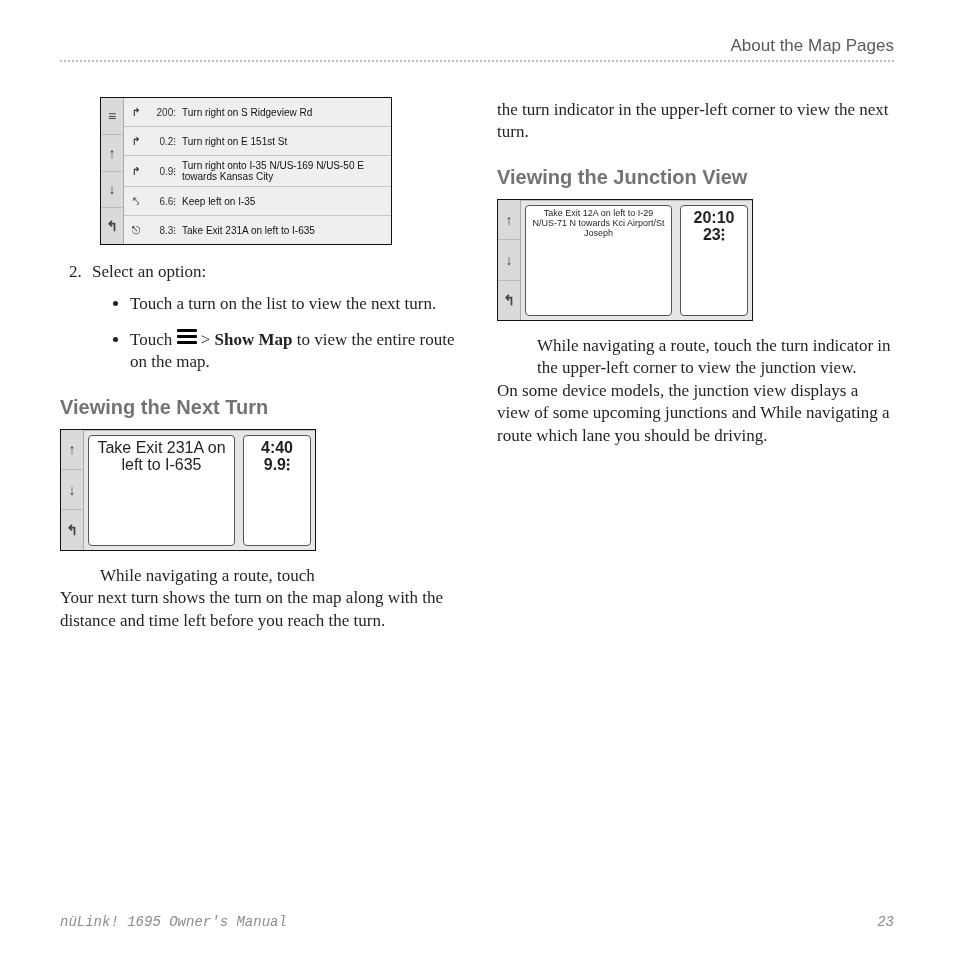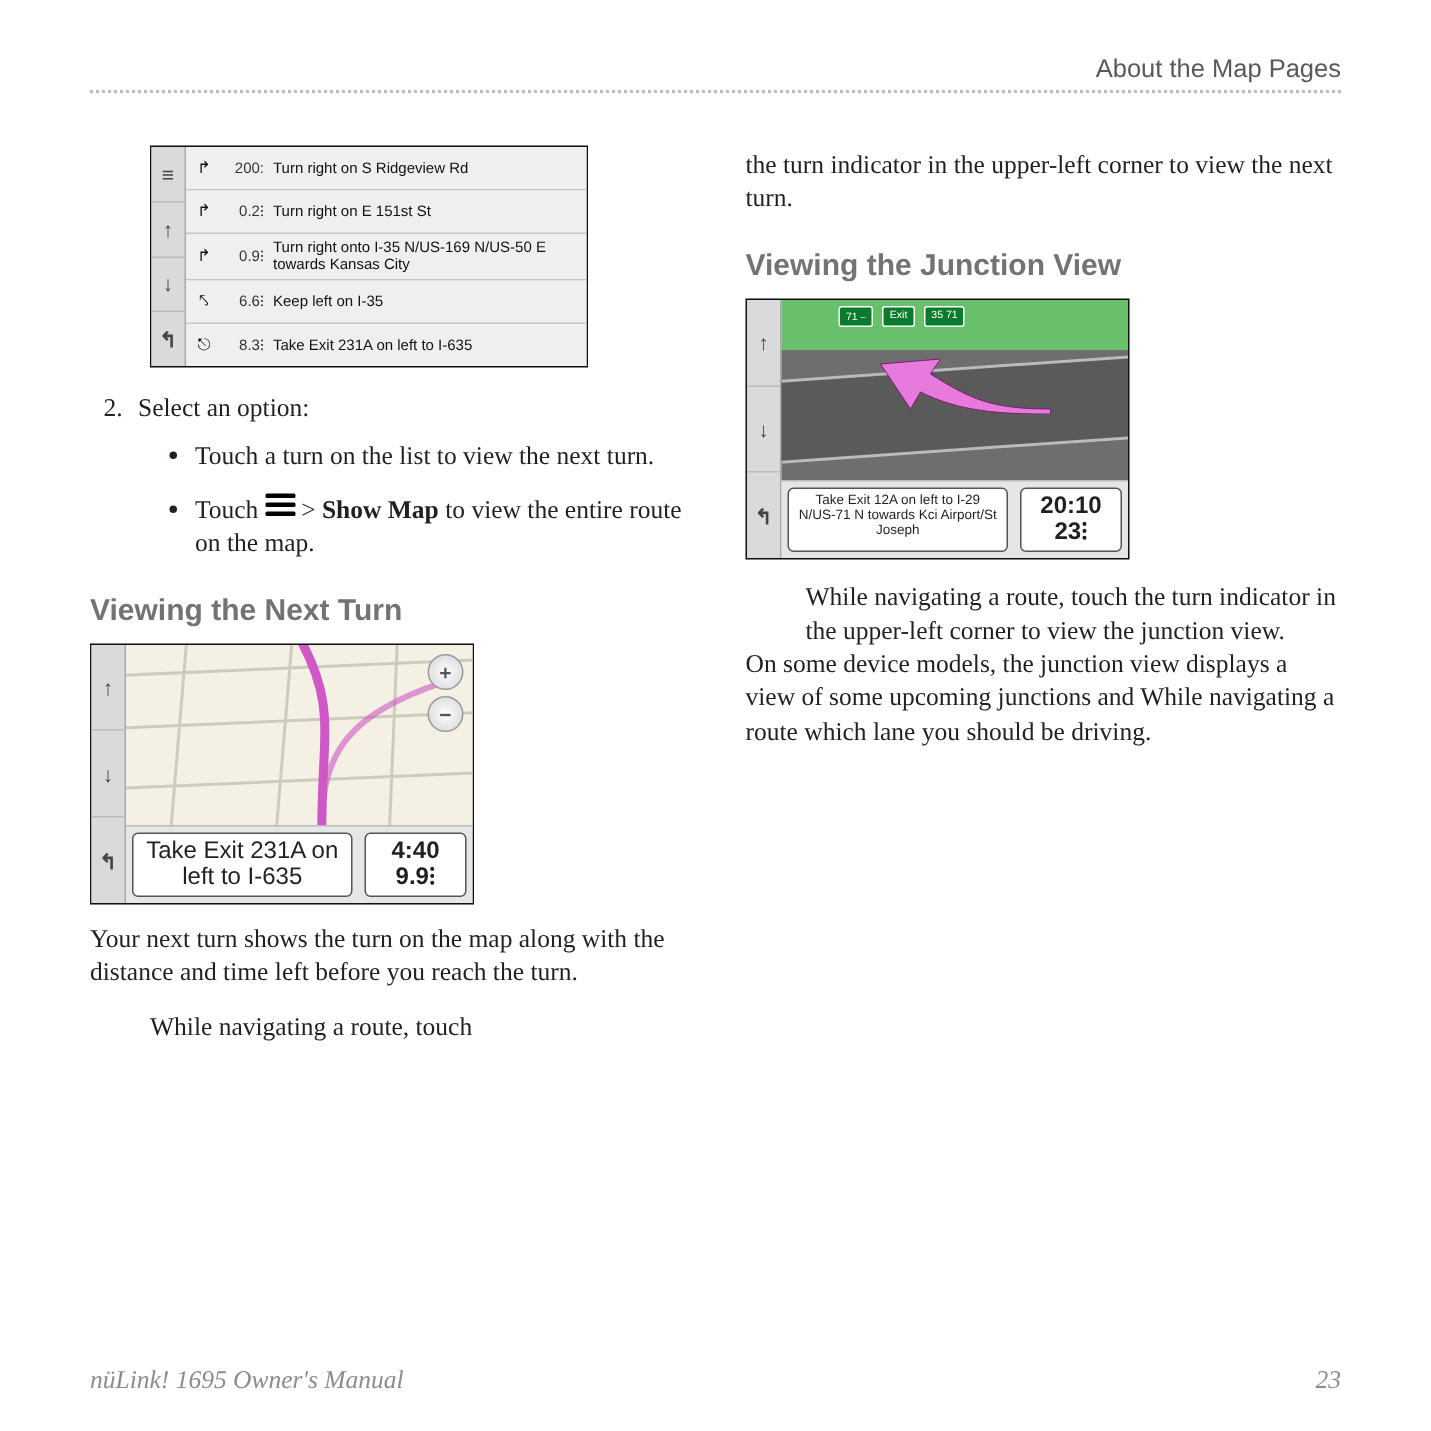--- a/index.html
+++ b/index.html
@@ -40,21 +40,21 @@
   .menu-glyph{
     display:inline-block;width:20px;vertical-align:-2px;
   }
   .menu-glyph span{
     display:block;height:3px;background:#000;margin:3px 0;border-radius:1px;
   }
   .footer{
     position:absolute;left:60px;right:60px;bottom:24px;
     display:flex;justify-content:space-between;
     font-style:italic;color:#8a8c8e;
-    font-family:Liberation Serif, serif;font-size:17px;margin-top:45px;
+    font-family:Liberation Mono, monospace;font-size:14px;margin-top:45px;
   }
 
   
   .turnlist{
     width:290px;border:1px solid #111;margin:0 0 4px 40px;
     font-family:Arial,Helvetica,sans-serif;font-size:11px;color:#111;
     background:#e9e9e9;display:flex;
   }
   .sidebar{
     width:22px;background:#d9dadb;border-right:1px solid #aaa;
@@ -75,21 +75,21 @@
   .ticon{width:16px;text-align:center}
   .tdist{width:26px;text-align:right;font-size:10px;color:#333}
   .ttxt{flex:1;font-size:10px}
 
   
   .mapshot{
     width:254px;border:1px solid #111;margin:6px 0 12px 0;
     font-family:Arial,Helvetica,sans-serif;display:flex;background:#e9e9e9;
   }
   .mapshot .sidebar{width:22px}
-  .mapshot .mpane{flex:1;display:flex;flex-direction:column}
+  .mapshot .mpane{flex:1;display:flex;flex-direction:row}
   .mapvis{
     height:120px;position:relative;overflow:hidden;
     background:linear-gradient(#f4f1e4,#f4f1e4);
   }
   .mapvis.junction{
     background:linear-gradient(#69c06c 0 28%, #6e6e6e 28% 100%);
   }
   .road{
     position:absolute;left:-20px;right:-20px;top:38%;height:52px;
     background:#5a5a5a;transform:skewY(-4deg);
@@ -203,22 +203,22 @@
           <div class="mapbar">
             <div class="bubble">Take Exit 231A on left to I-635</div>
             <div class="bubble small">
               <div style="font-weight:700">4:40</div>
               <div style="font-weight:700">9.9⁝</div>
             </div>
           </div>
         </div>
       </div>
 
+      <div class="body indent-block">While navigating a route, touch</div>
       <div class="body">Your next turn shows the turn on the map along with the distance and time left before you reach the turn.</div>
-      <div class="body indent-block">While navigating a route, touch</div>
     </div>
 
     <div class="col">
       <div class="body" style="margin-top:2px">the turn indicator in the upper-left corner to view the next turn.</div>
 
       <div class="h2">Viewing the Junction View</div>
 
       <div class="mapshot">
         <div class="sidebar">
           <div>↑</div>

